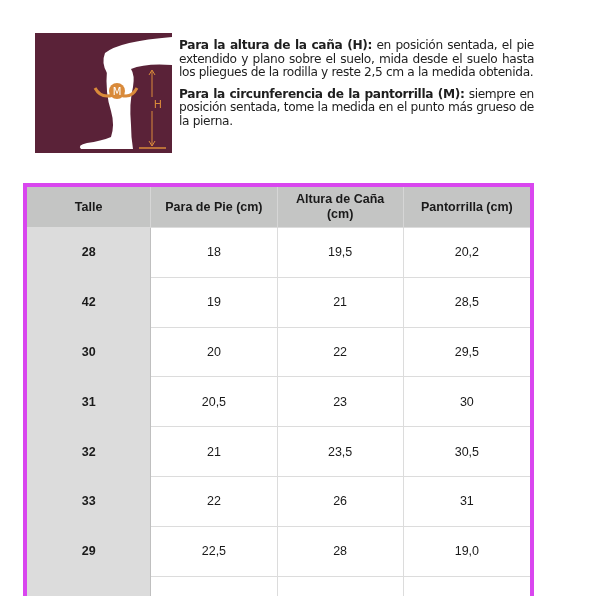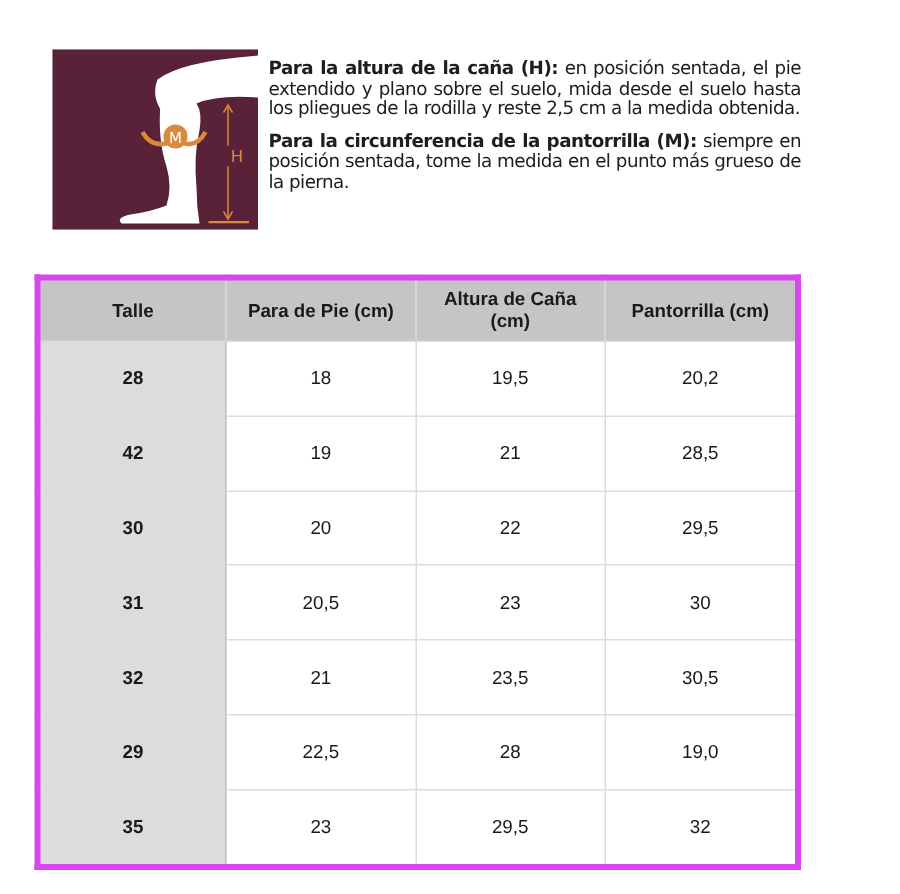--- a/index.html
+++ b/index.html
@@ -85,20 +85,26 @@
       <td>23</td>
       <td>30</td>
     </tr>
     <tr>
       <td class="talle">32</td>
       <td>21</td>
       <td>23,5</td>
       <td>30,5</td>
     </tr>
     <tr>
+      <td class="talle">33</td>
+      <td>22</td>
+      <td>26</td>
+      <td>31</td>
+    </tr>
+    <tr>
       <td class="talle">29</td>
       <td>22,5</td>
       <td>28</td>
       <td>19,0</td>
     </tr>
     <tr>
       <td class="talle">35</td>
       <td>23</td>
       <td>29,5</td>
       <td>32</td>

